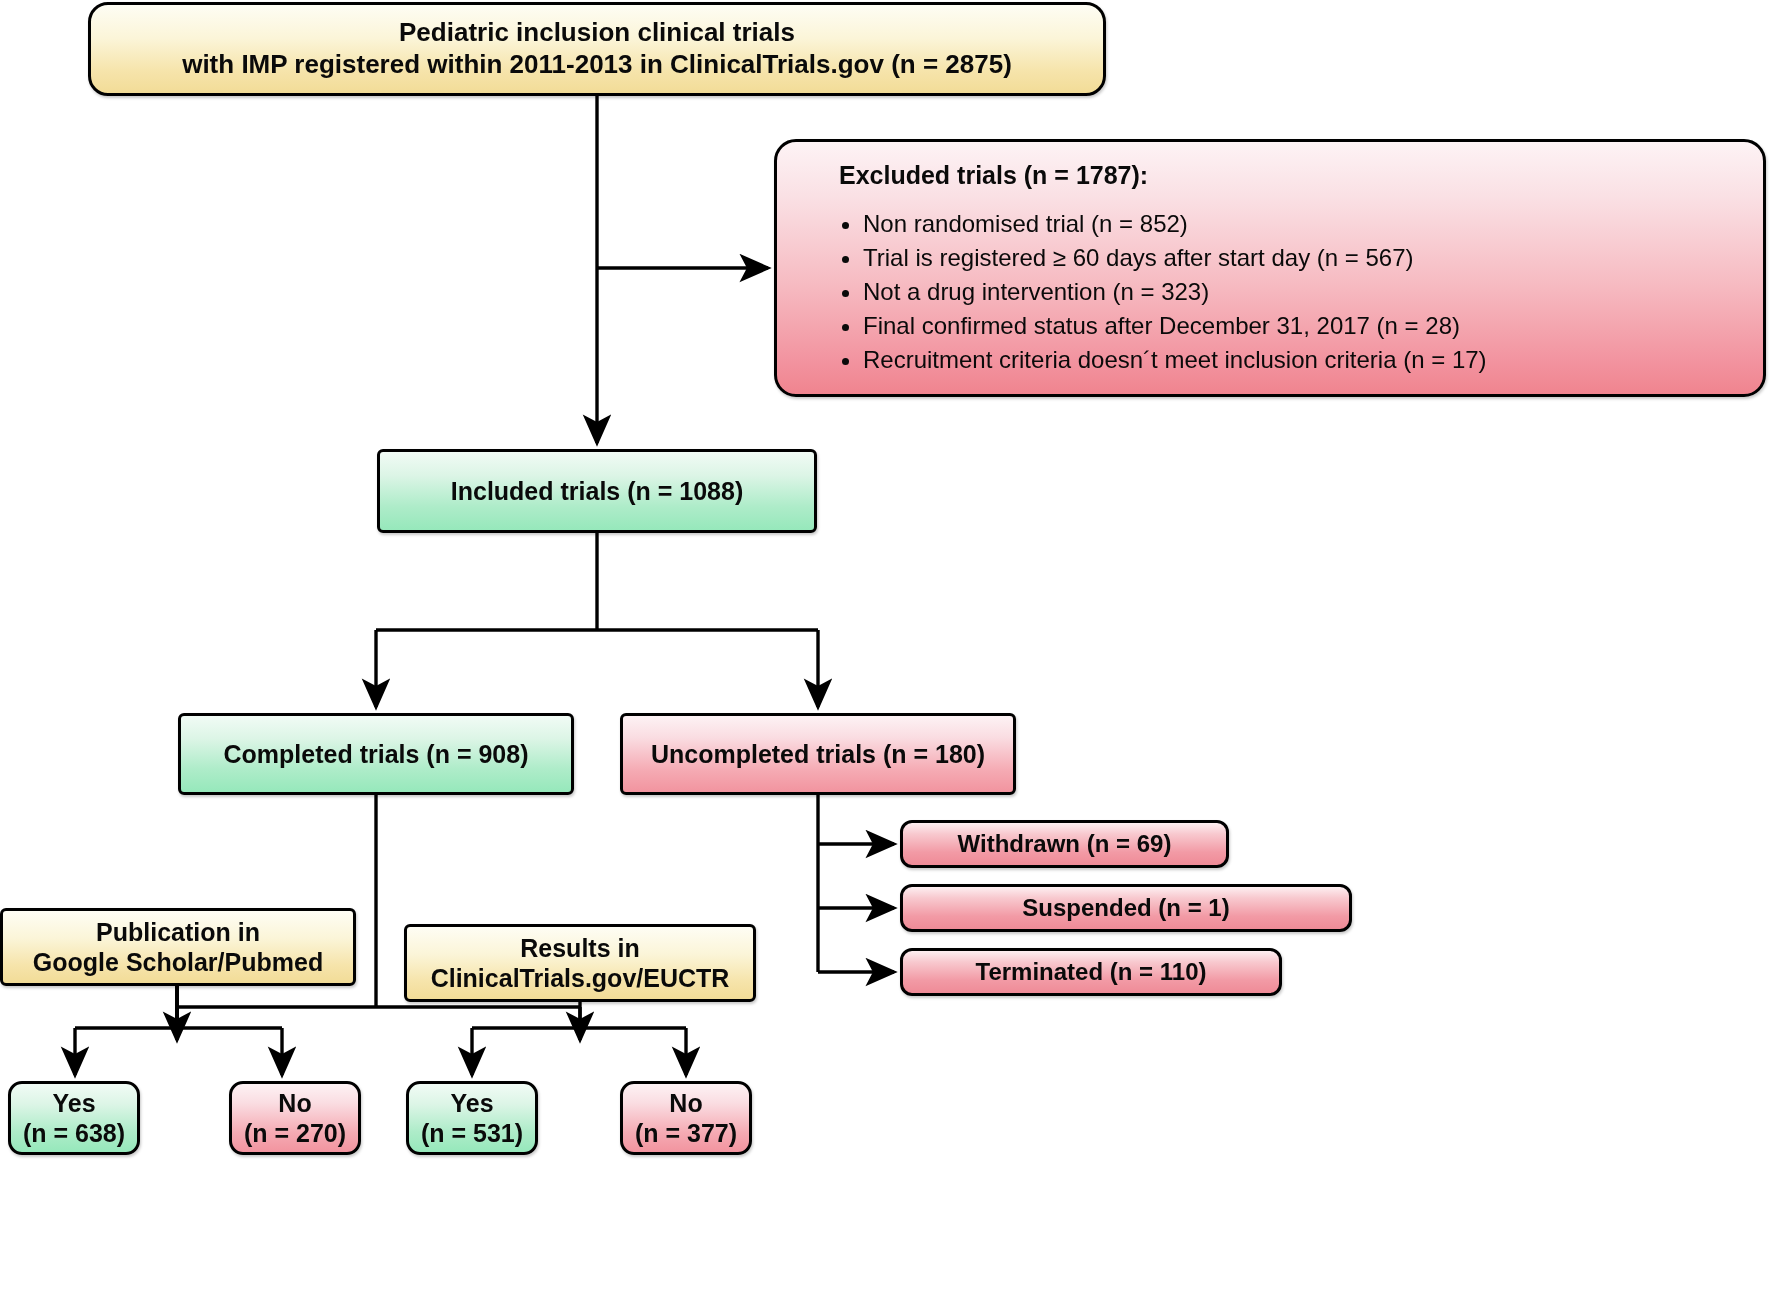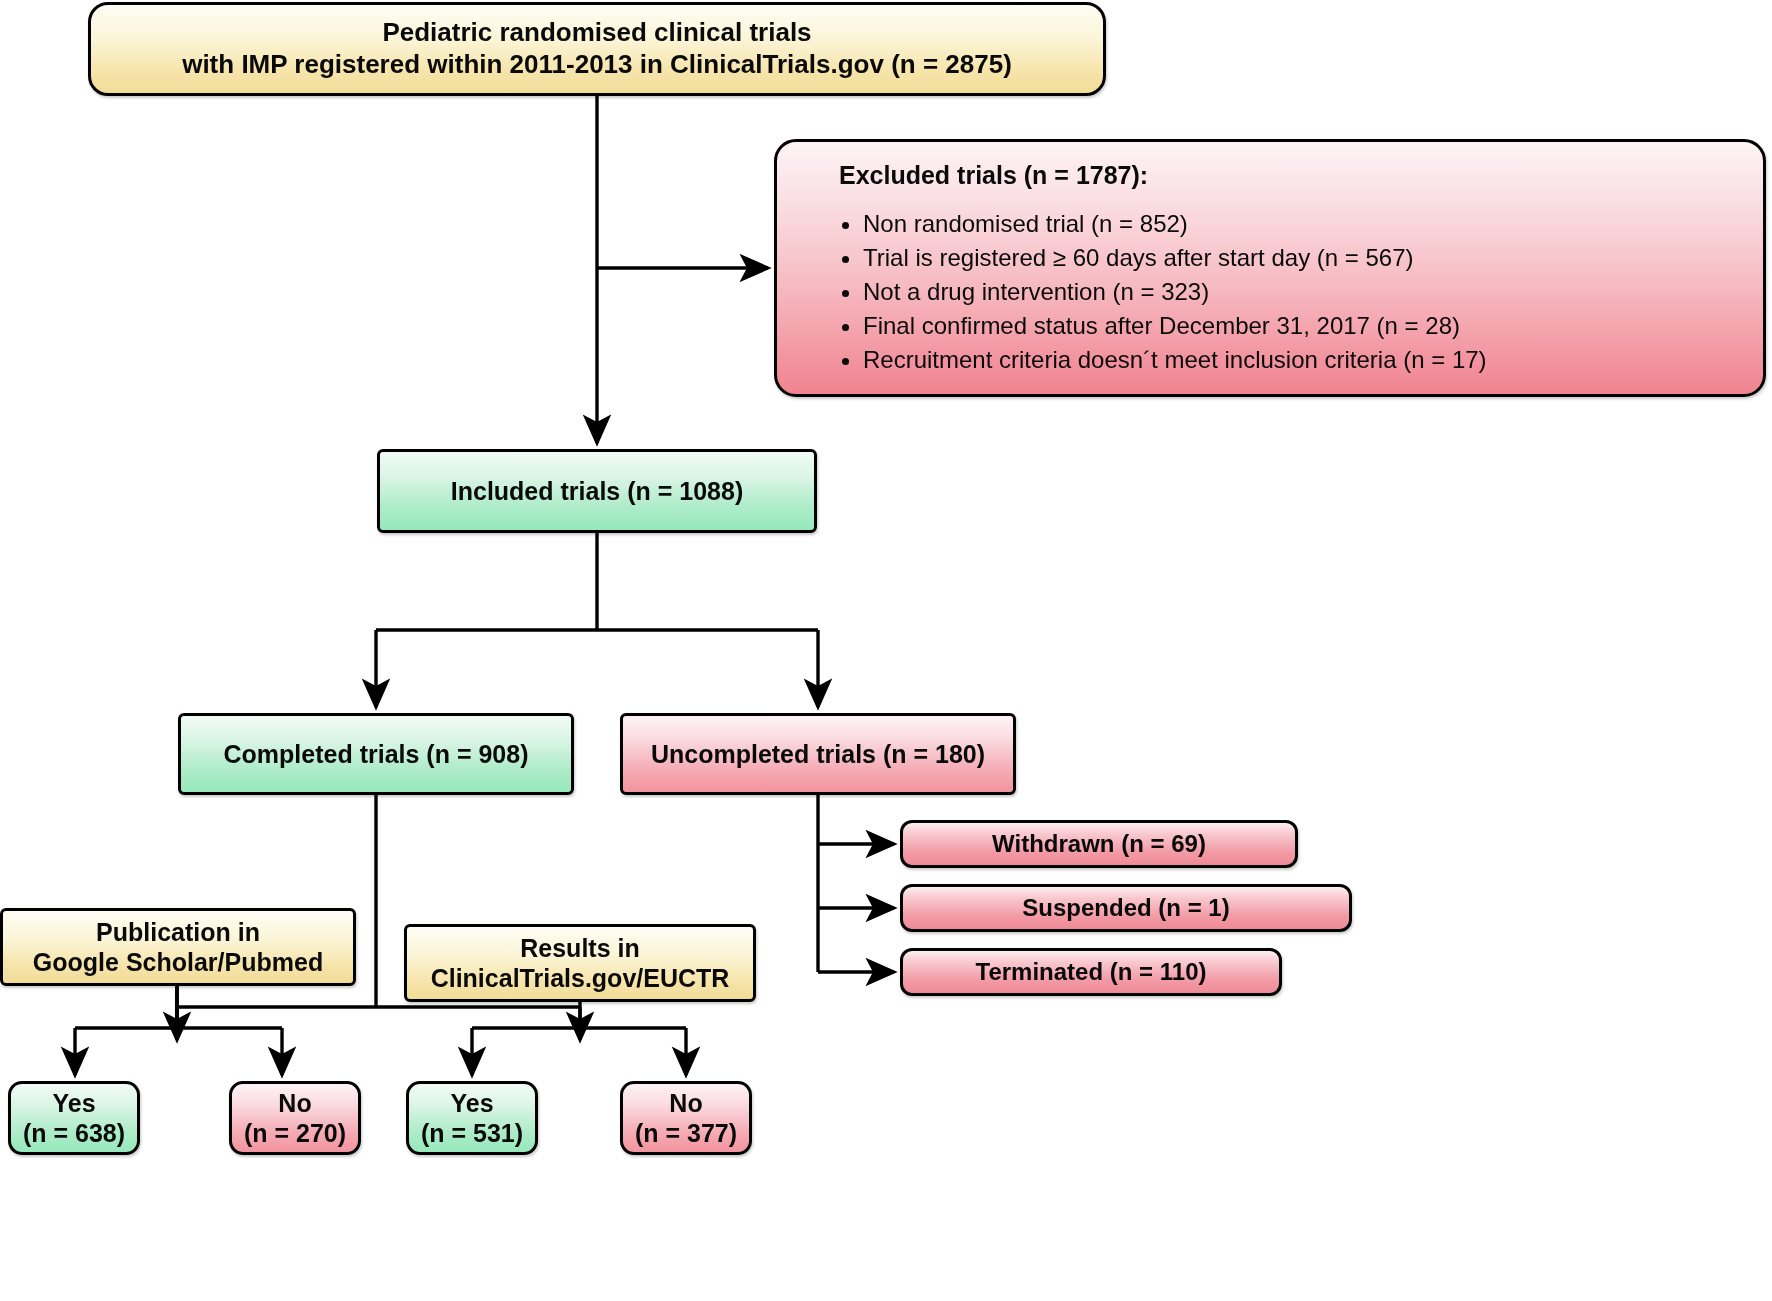--- a/index.html
+++ b/index.html
@@ -67,21 +67,21 @@
     padding: 18px 22px 14px 62px; border-radius: 22px; font-weight: normal;
   }
   #node-excluded .ex-title { font-size: 25px; font-weight: bold; align-self: flex-start; margin-bottom: 16px; }
   #node-excluded ul { margin: 0; padding: 0 0 0 24px; list-style: disc; text-align: left; }
   #node-excluded li { font-size: 24px; font-weight: normal; line-height: 1.42; white-space: nowrap; }
 
   #node-included     { left: 377px;  top: 449px;  width: 440px;  height: 84px;  font-size: 25px; }
   #node-completed    { left: 178px;  top: 713px;  width: 396px;  height: 82px;  font-size: 25px; }
   #node-uncompleted  { left: 620px;  top: 713px;  width: 396px;  height: 82px;  font-size: 25px; }
 
-  #node-withdrawn    { left: 900px;  top: 820px;  width: 398px;  height: 48px;  font-size: 24px; border-radius: 12px; }
+  #node-withdrawn    { left: 900px;  top: 820px;  width: 329px;  height: 48px;  font-size: 24px; border-radius: 12px; }
   #node-suspended    { left: 900px;  top: 884px;  width: 452px;  height: 48px;  font-size: 24px; border-radius: 12px; }
   #node-terminated   { left: 900px;  top: 948px;  width: 382px;  height: 48px;  font-size: 24px; border-radius: 12px; }
 
   #node-publication  { left: 0px;    top: 908px;  width: 356px;  height: 78px;  font-size: 25px; }
   #node-results      { left: 404px;  top: 924px;  width: 352px;  height: 78px;  font-size: 25px; }
 
   #node-pub-yes      { left: 8px;    top: 1081px; width: 132px;  height: 74px;  font-size: 25px; border-radius: 14px; }
   #node-pub-no       { left: 229px;  top: 1081px; width: 132px;  height: 74px;  font-size: 25px; border-radius: 14px; }
   #node-res-yes      { left: 406px;  top: 1081px; width: 132px;  height: 74px;  font-size: 25px; border-radius: 14px; }
   #node-res-no       { left: 620px;  top: 1081px; width: 132px;  height: 74px;  font-size: 25px; border-radius: 14px; }
@@ -131,21 +131,21 @@
       <path d="M282,1028 L282,1075" marker-end="url(#arrow)"></path>
 
       <path d="M580,986 L580,1028"></path>
       <path d="M472,1028 L686,1028"></path>
       <path d="M472,1028 L472,1075" marker-end="url(#arrow)"></path>
       <path d="M686,1028 L686,1075" marker-end="url(#arrow)"></path>
     </g>
   </svg>
 
   <div class="node fill-yellow" id="node-source">
-    <span class="line">Pediatric randomised clinical trials</span>
+    <span class="line">Pediatric inclusion clinical trials</span>
     <span class="line">with IMP registered within 2011-2013 in ClinicalTrials.gov (n = 2875)</span>
   </div>
 
   <div class="node fill-excluded" id="node-excluded">
     <span class="ex-title">Excluded trials (n = 1787):</span>
     <ul>
       <li>Non randomised trial (n = 852)</li>
       <li>Trial is registered ≥ 60 days after start day (n = 567)</li>
       <li>Not a drug intervention (n = 323)</li>
       <li>Final confirmed status after December 31, 2017 (n = 28)</li>

